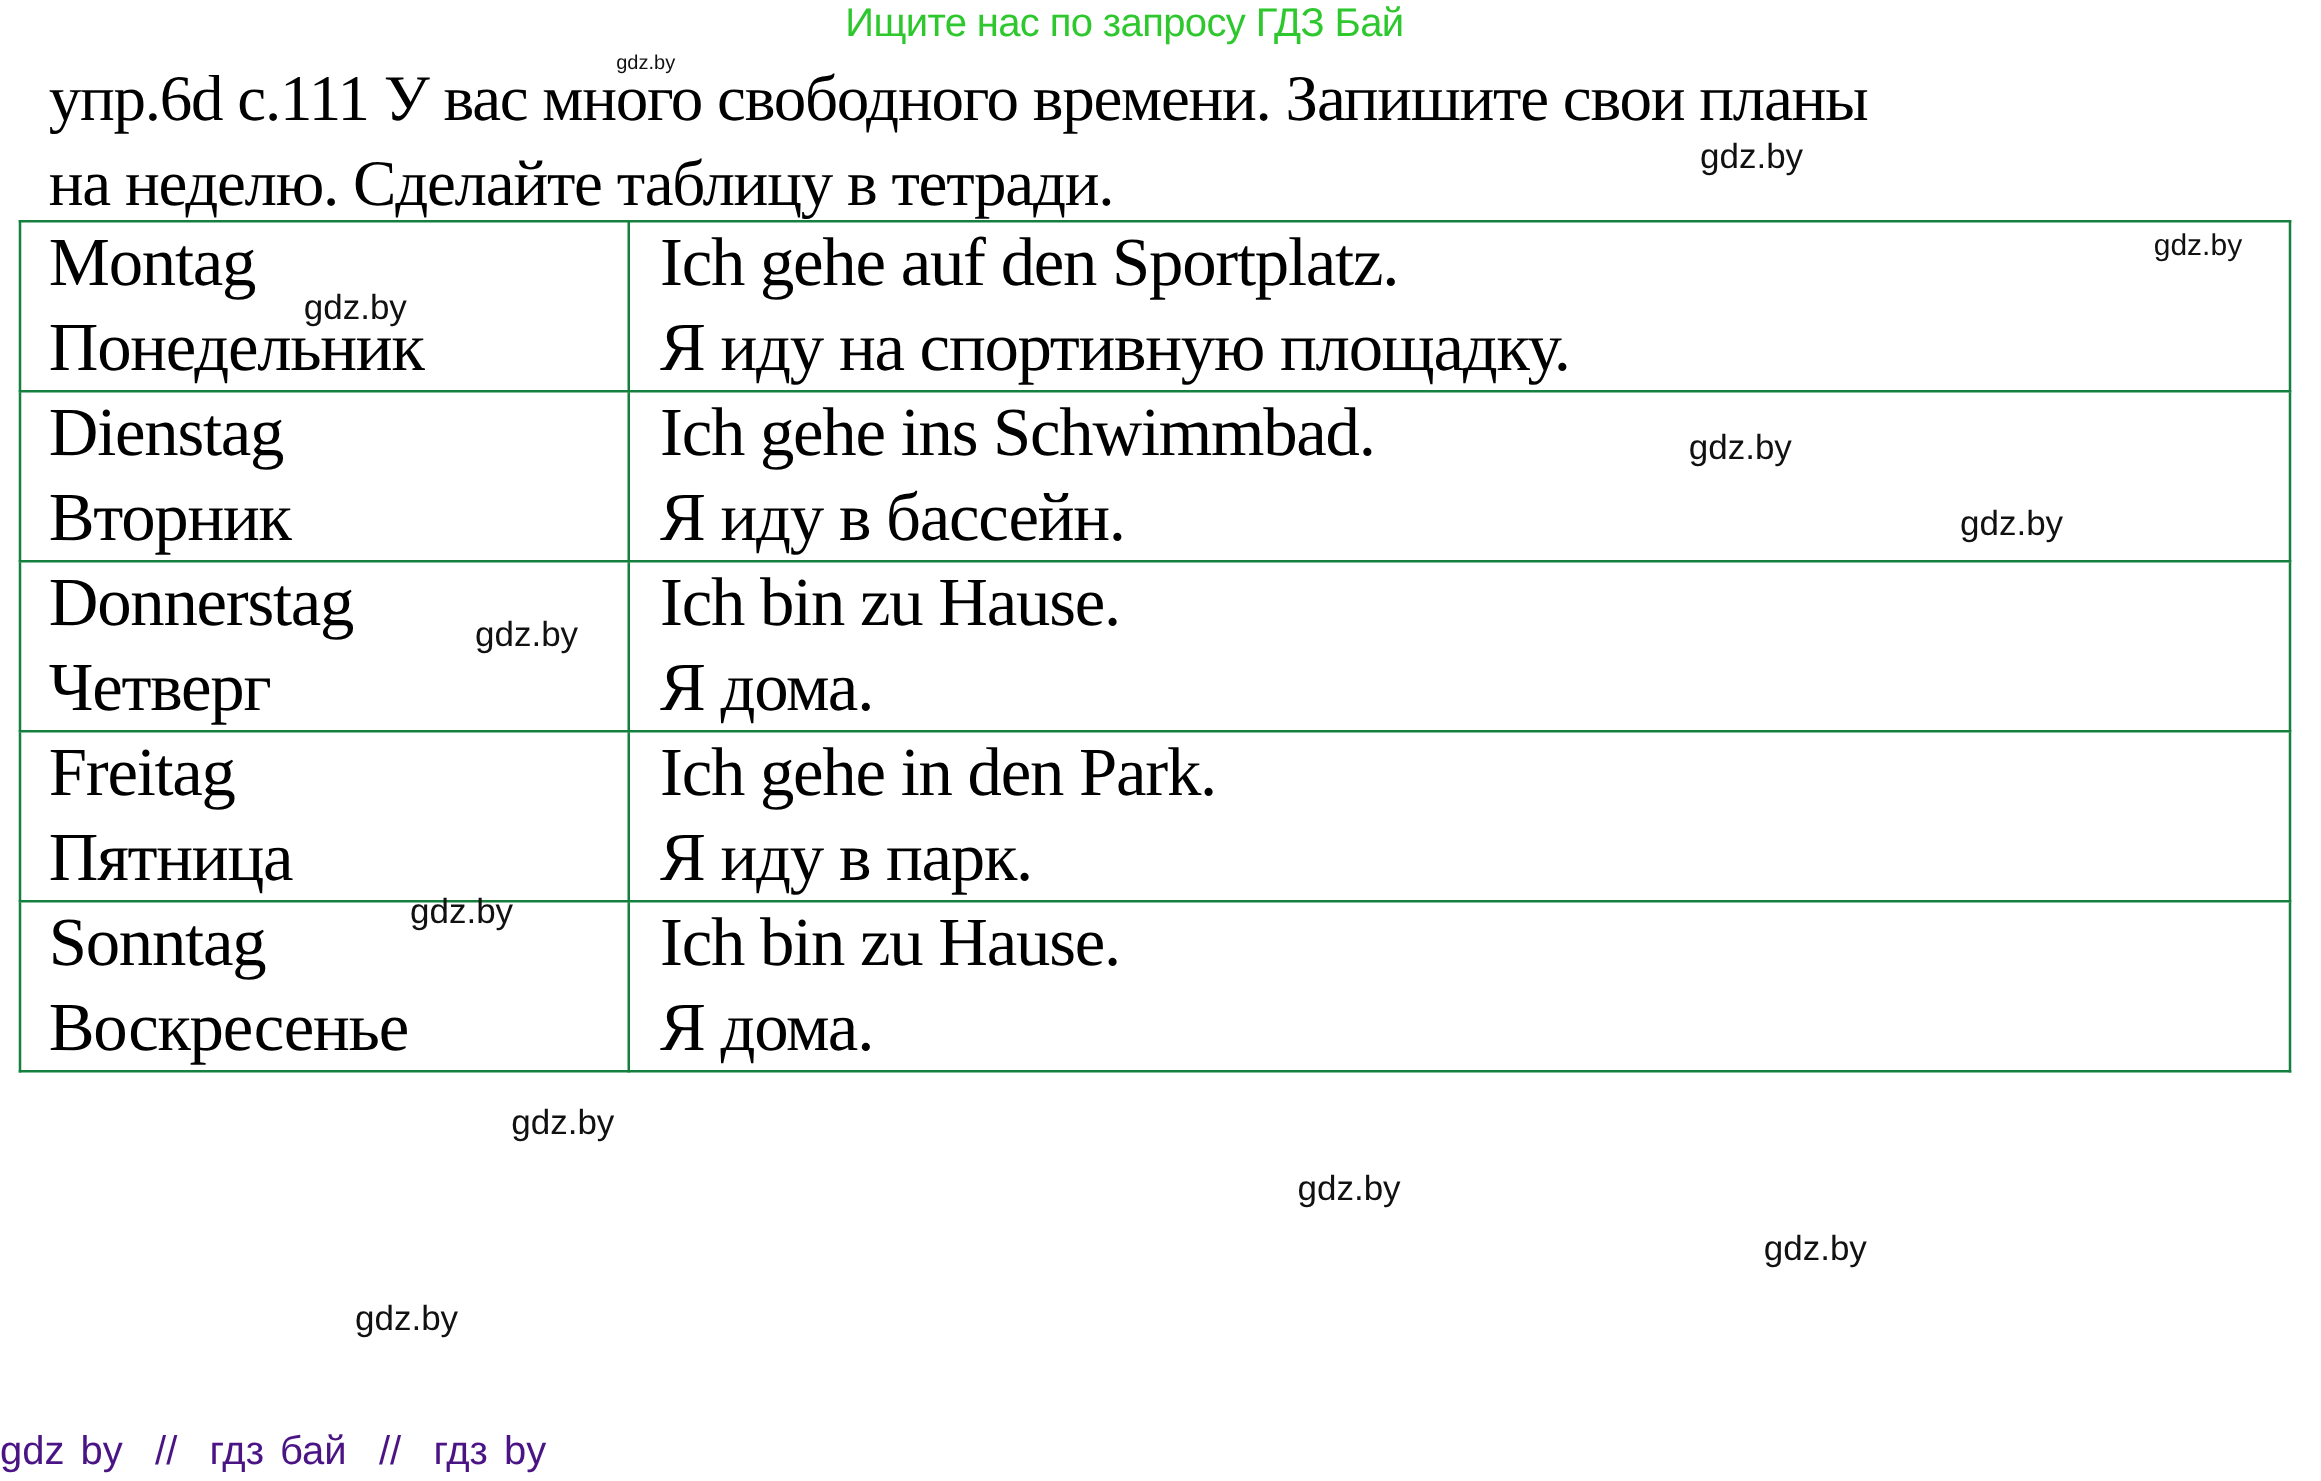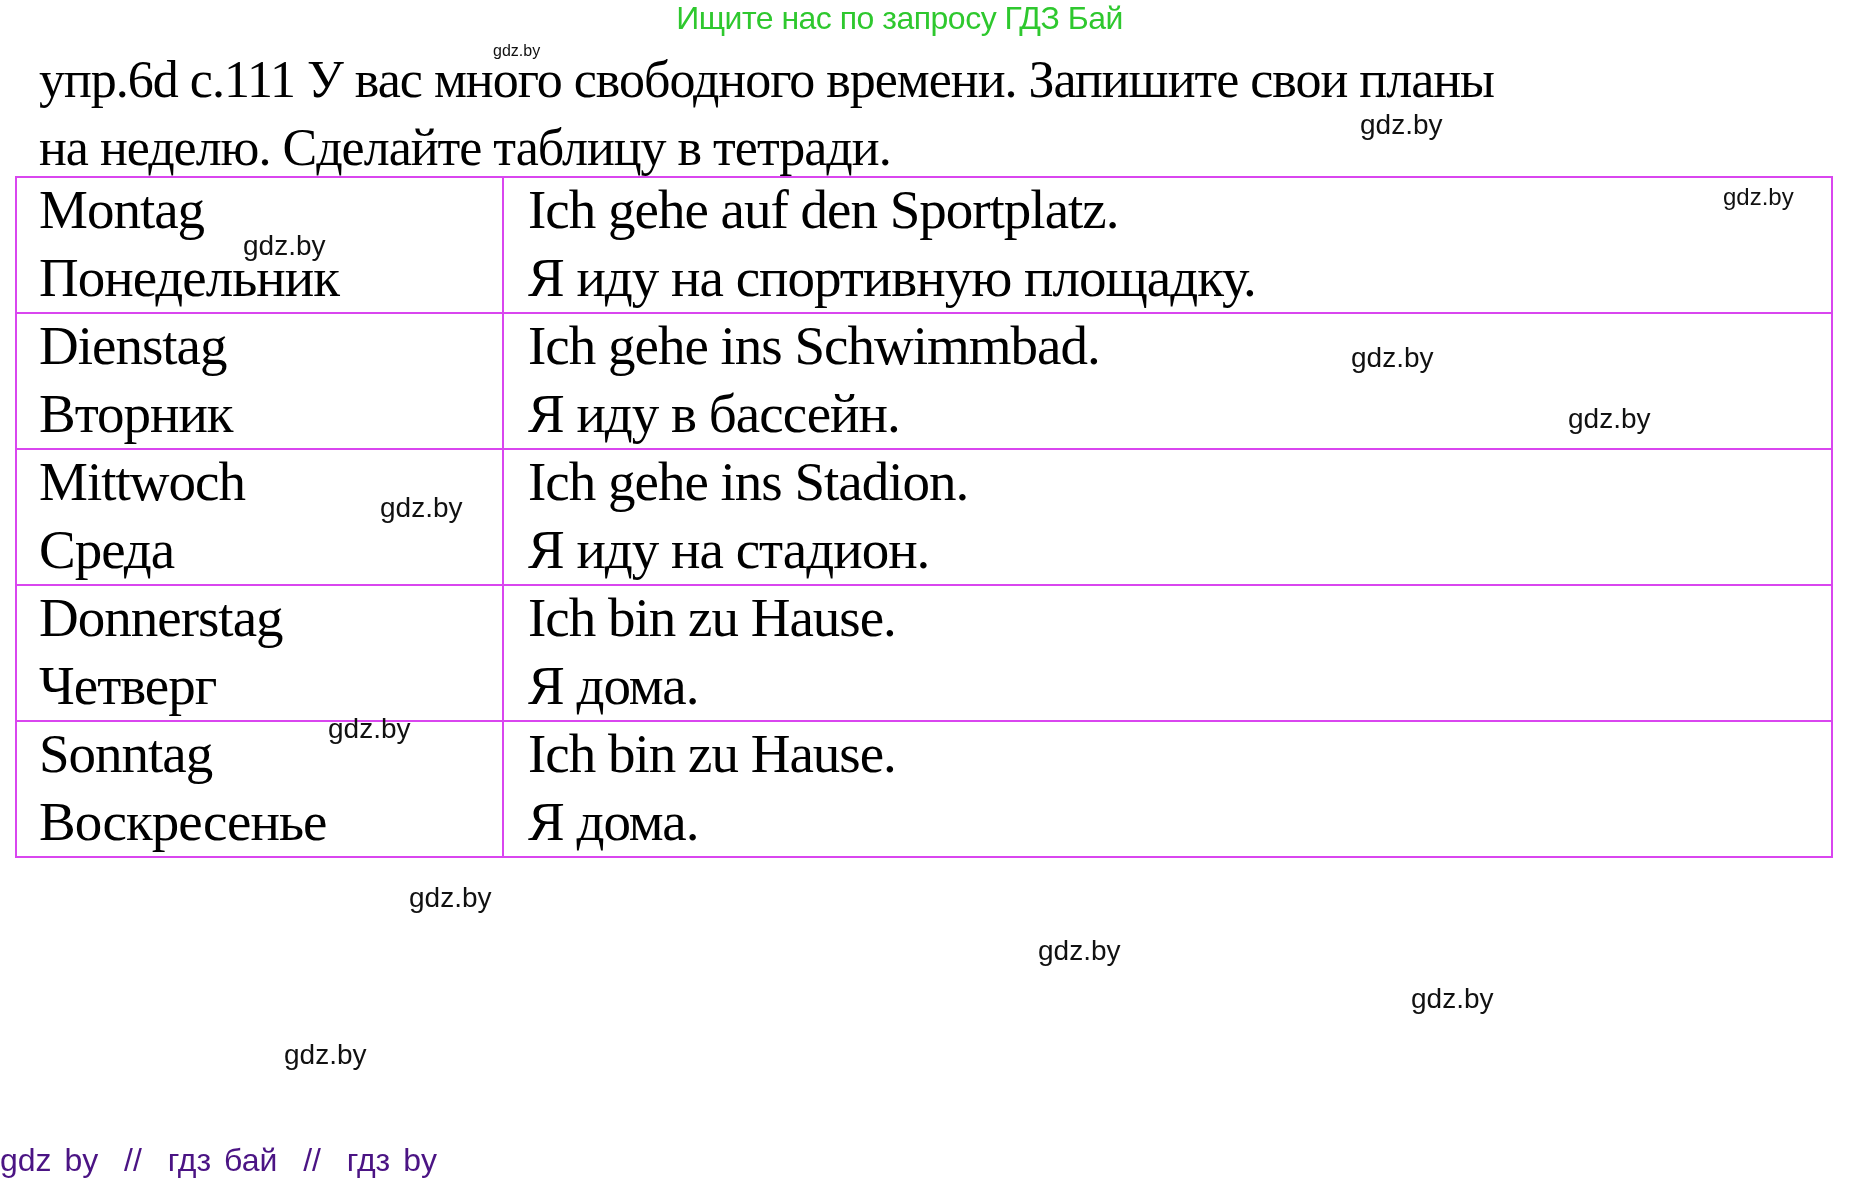--- a/index.html
+++ b/index.html
@@ -1,20 +1,20 @@
 <!DOCTYPE html>
 <html><head>
 <meta charset="utf-8">
 <style>
   html, body { margin:0; padding:0; background:#ffffff; }
   body { width:1857px; height:1185px; position:relative; overflow:hidden; font-family:"Liberation Serif", serif; color:#000; }
   .banner { position:absolute; left:0; width:1799px; top:0; text-align:center; font-family:"Liberation Sans", sans-serif; font-size:32px; line-height:36px; color:#2ec82e; letter-spacing:-0.5px; }
   .title { position:absolute; left:39px; top:46px; width:1800px; font-size:52px; line-height:68px; letter-spacing:-1px; }
   table.plan { position:absolute; left:15px; top:176px; width:1818px; border-collapse:collapse; table-layout:fixed; }
-  table.plan td { border:2px solid #d946ef; height:133px; vertical-align:top; padding:0; }
+  table.plan td { border:2px solid #15803d; height:133px; vertical-align:top; padding:0; }
   table.plan td.day { width:485px; }
   .cell-line { display:block; font-size:55px; line-height:68px; letter-spacing:-1px; white-space:nowrap; }
   .cell-inner { padding:0 0 0 22px; margin-top:-2px; }
   .cell-inner.right { padding-left:24px; }
   .wm { position:absolute; font-family:"Liberation Sans", sans-serif; color:#111; white-space:nowrap; font-size:28px; line-height:30px;text-align:right; }
   .wm.small { font-size:16px; line-height:18px; }
   .wm.mid { font-size:24px; line-height:26px; }
   .footer { position:absolute; left:0; width:1857px; top:1140px; font-family:"Liberation Sans", sans-serif; font-size:32px; line-height:40px; color:#4b1484; word-spacing:4px; }
 </style>
 </head>
@@ -53,42 +53,42 @@
       <td>
           <div class="cell-inner right">
         <span class="cell-line">Ich gehe ins Schwimmbad.</span>
         <span class="cell-line">Я иду в бассейн.</span>
           </div>
         </td>
     </tr>
     <tr>
       <td class="day">
           <div class="cell-inner">
-        <span class="cell-line">Mittwoch</span>
-        <span class="cell-line">Среда</span>
-          </div>
-        </td>
-      <td>
-          <div class="cell-inner right">
-        <span class="cell-line">Ich gehe ins Stadion.</span>
-        <span class="cell-line">Я иду на стадион.</span>
-          </div>
-        </td>
-    </tr>
-    <tr>
-      <td class="day">
-          <div class="cell-inner">
         <span class="cell-line">Donnerstag</span>
         <span class="cell-line">Четверг</span>
           </div>
         </td>
       <td>
           <div class="cell-inner right">
         <span class="cell-line">Ich bin zu Hause.</span>
         <span class="cell-line">Я дома.</span>
+          </div>
+        </td>
+    </tr>
+    <tr>
+      <td class="day">
+          <div class="cell-inner">
+        <span class="cell-line">Freitag</span>
+        <span class="cell-line">Пятница</span>
+          </div>
+        </td>
+      <td>
+          <div class="cell-inner right">
+        <span class="cell-line">Ich gehe in den Park.</span>
+        <span class="cell-line">Я иду в парк.</span>
           </div>
         </td>
     </tr>
     <tr>
       <td class="day">
           <div class="cell-inner">
         <span class="cell-line">Sonntag</span>
         <span class="cell-line">Воскресенье</span>
           </div>
         </td>

